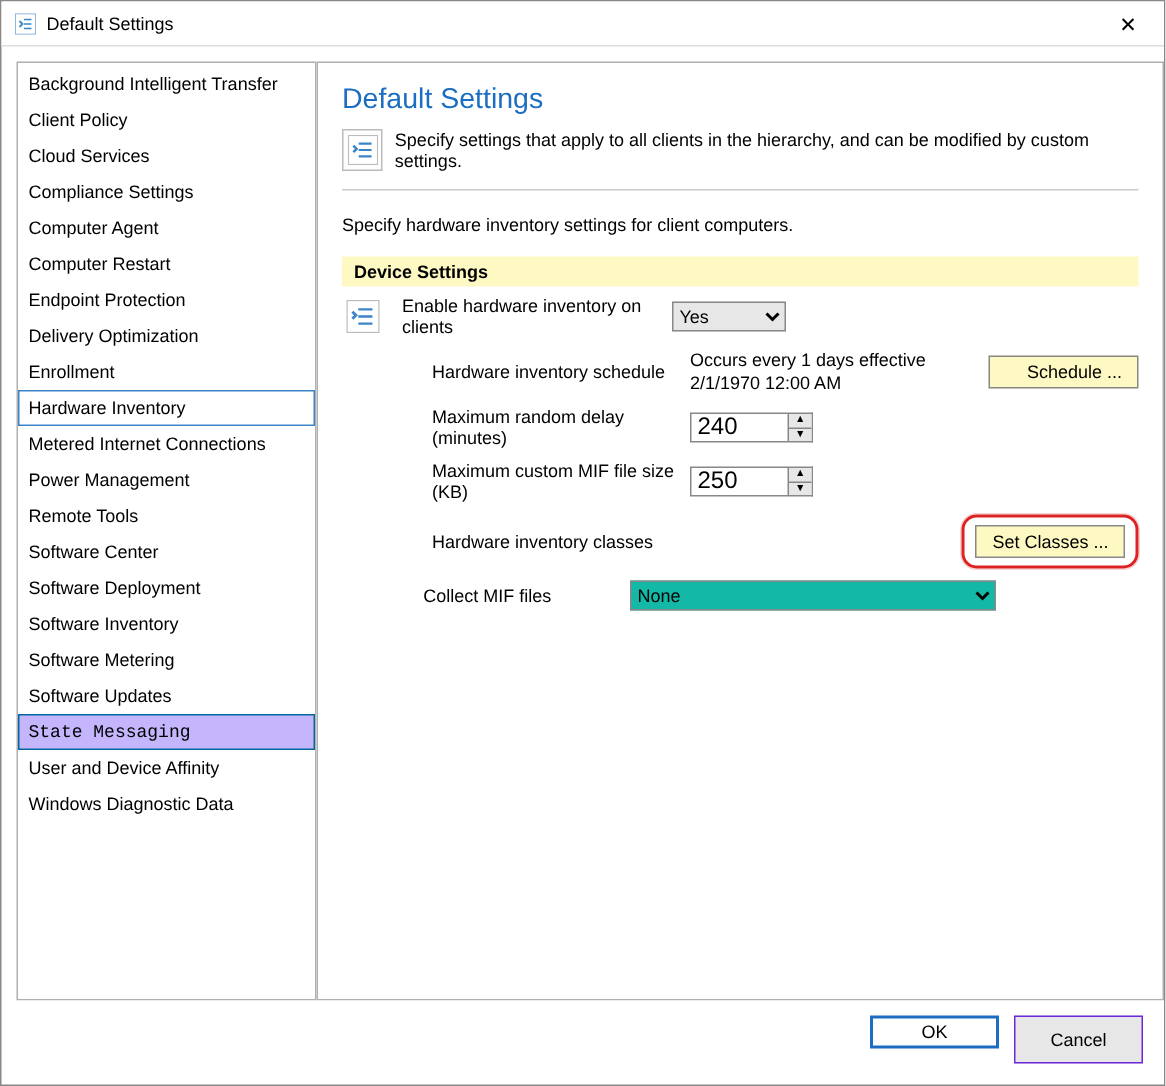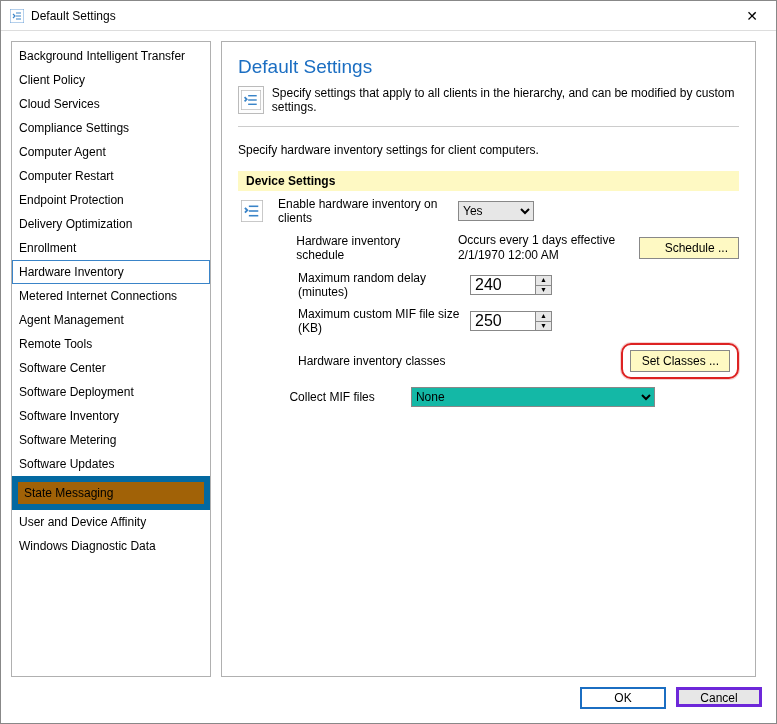--- a/index.html
+++ b/index.html
@@ -33,40 +33,40 @@
   .titlebar .title { flex: 1; }
   .titlebar .close {
     width: 40px; height: 28px;
     display:flex; align-items:center; justify-content:center;
     font-size: 14px;
     cursor: default;
   }
   .content {
     flex: 1;
     display: flex;
-    padding: 10px 20px 0 10px;
-    gap: 10px;
+    padding: 10px 0 0 10px;
     overflow: hidden;
   }
   .sidebar {
     width: 200px;
     border: 1px solid #b0b0b0;
     background: #fff;
     overflow: auto;
     padding: 2px 0;
   }
   .sidebar-item {
     padding: 4px 6px;
     white-space: nowrap;
     cursor: default;
     border: 1px solid transparent;
   }
   .sidebar-item.selected {
-    background: #a16207;
-    border: 6px solid #0369a1;
+    background: #c4b5fd;
+    border: 1px solid #0369a1;
+    font-family: Liberation Mono, monospace;
   }
   .sidebar-item.focused {
     border: 1px solid #3a84c8;
     background: #fff;
   }
   .main {
     flex: 1;
     border: 1px solid #b0b0b0;
     background: #fff;
     padding: 14px 16px;
@@ -167,23 +167,23 @@
     padding: 10px 14px 14px 14px;
   }
   button.ok {
     min-width:86px; height:22px;
     background:#fff;
     border:2px solid #1b6ec2;
     font-size:12px;
     cursor:default;
   }
   button.cancel {
-    min-width:86px; height:20px;
+    min-width:86px; height:32px;
     background:#e7e7e7;
-    border:3px solid #6d28d9;
+    border:1px solid #6d28d9;
     font-size:12px;
     cursor:default;
   }
   .list-icon svg { display:block;}
 </style>
 </head>
 <body>
 
 <div class="window">
 
@@ -208,21 +208,21 @@
         <div class="sidebar-item">Client Policy</div>
         <div class="sidebar-item">Cloud Services</div>
         <div class="sidebar-item">Compliance Settings</div>
         <div class="sidebar-item">Computer Agent</div>
         <div class="sidebar-item">Computer Restart</div>
         <div class="sidebar-item">Endpoint Protection</div>
         <div class="sidebar-item">Delivery Optimization</div>
         <div class="sidebar-item">Enrollment</div>
         <div class="sidebar-item focused">Hardware Inventory</div>
         <div class="sidebar-item">Metered Internet Connections</div>
-        <div class="sidebar-item">Agent Management</div>
+        <div class="sidebar-item">Power Management</div>
         <div class="sidebar-item">Remote Tools</div>
         <div class="sidebar-item">Software Center</div>
         <div class="sidebar-item">Software Deployment</div>
         <div class="sidebar-item">Software Inventory</div>
         <div class="sidebar-item">Software Metering</div>
         <div class="sidebar-item">Software Updates</div>
         <div class="sidebar-item selected">State Messaging</div>
         <div class="sidebar-item">User and Device Affinity</div>
         <div class="sidebar-item">Windows Diagnostic Data</div>
       </div>

